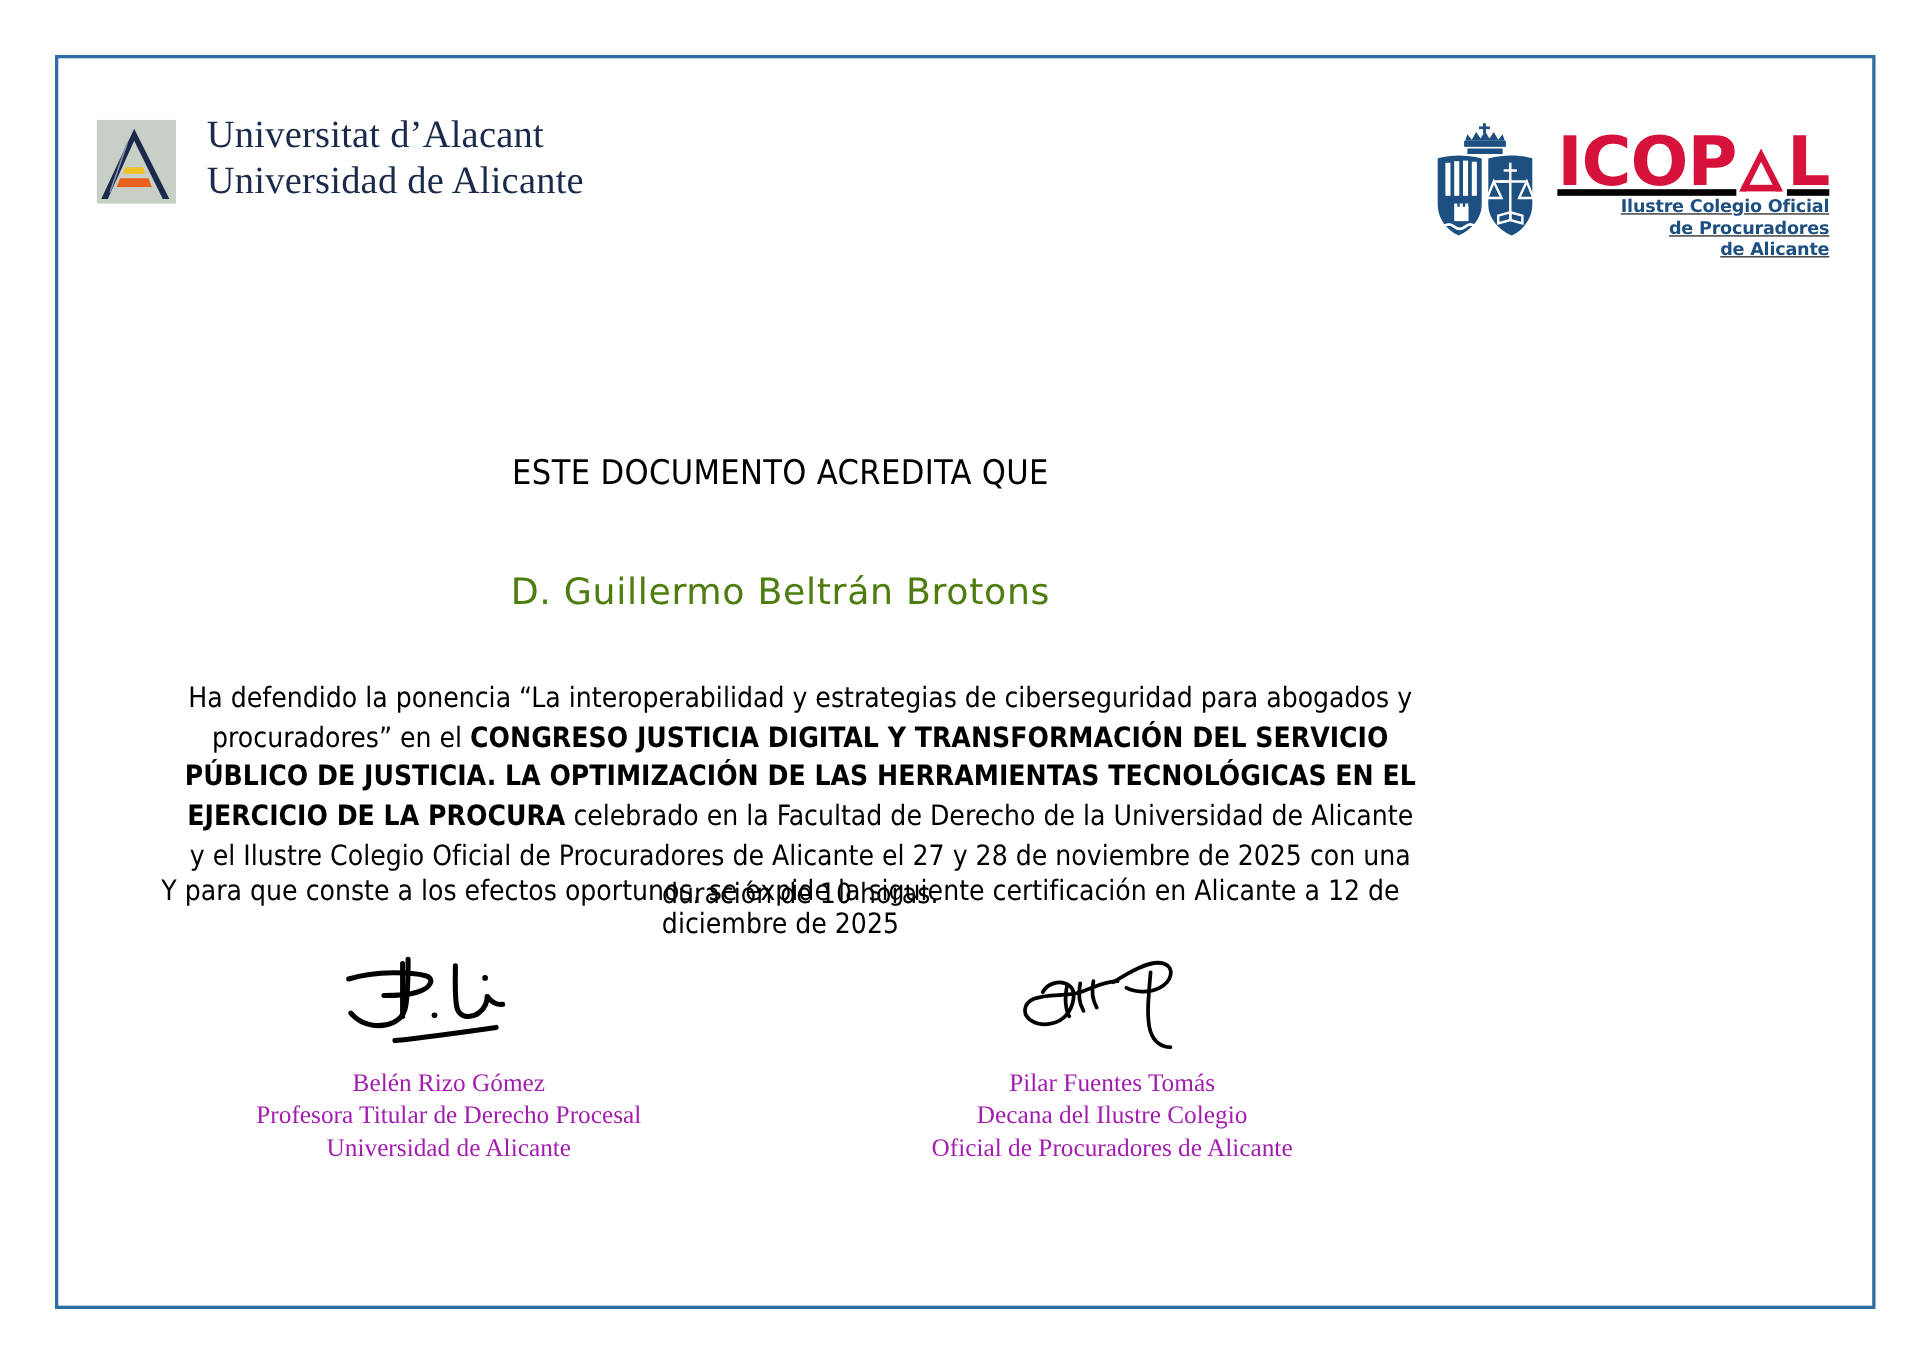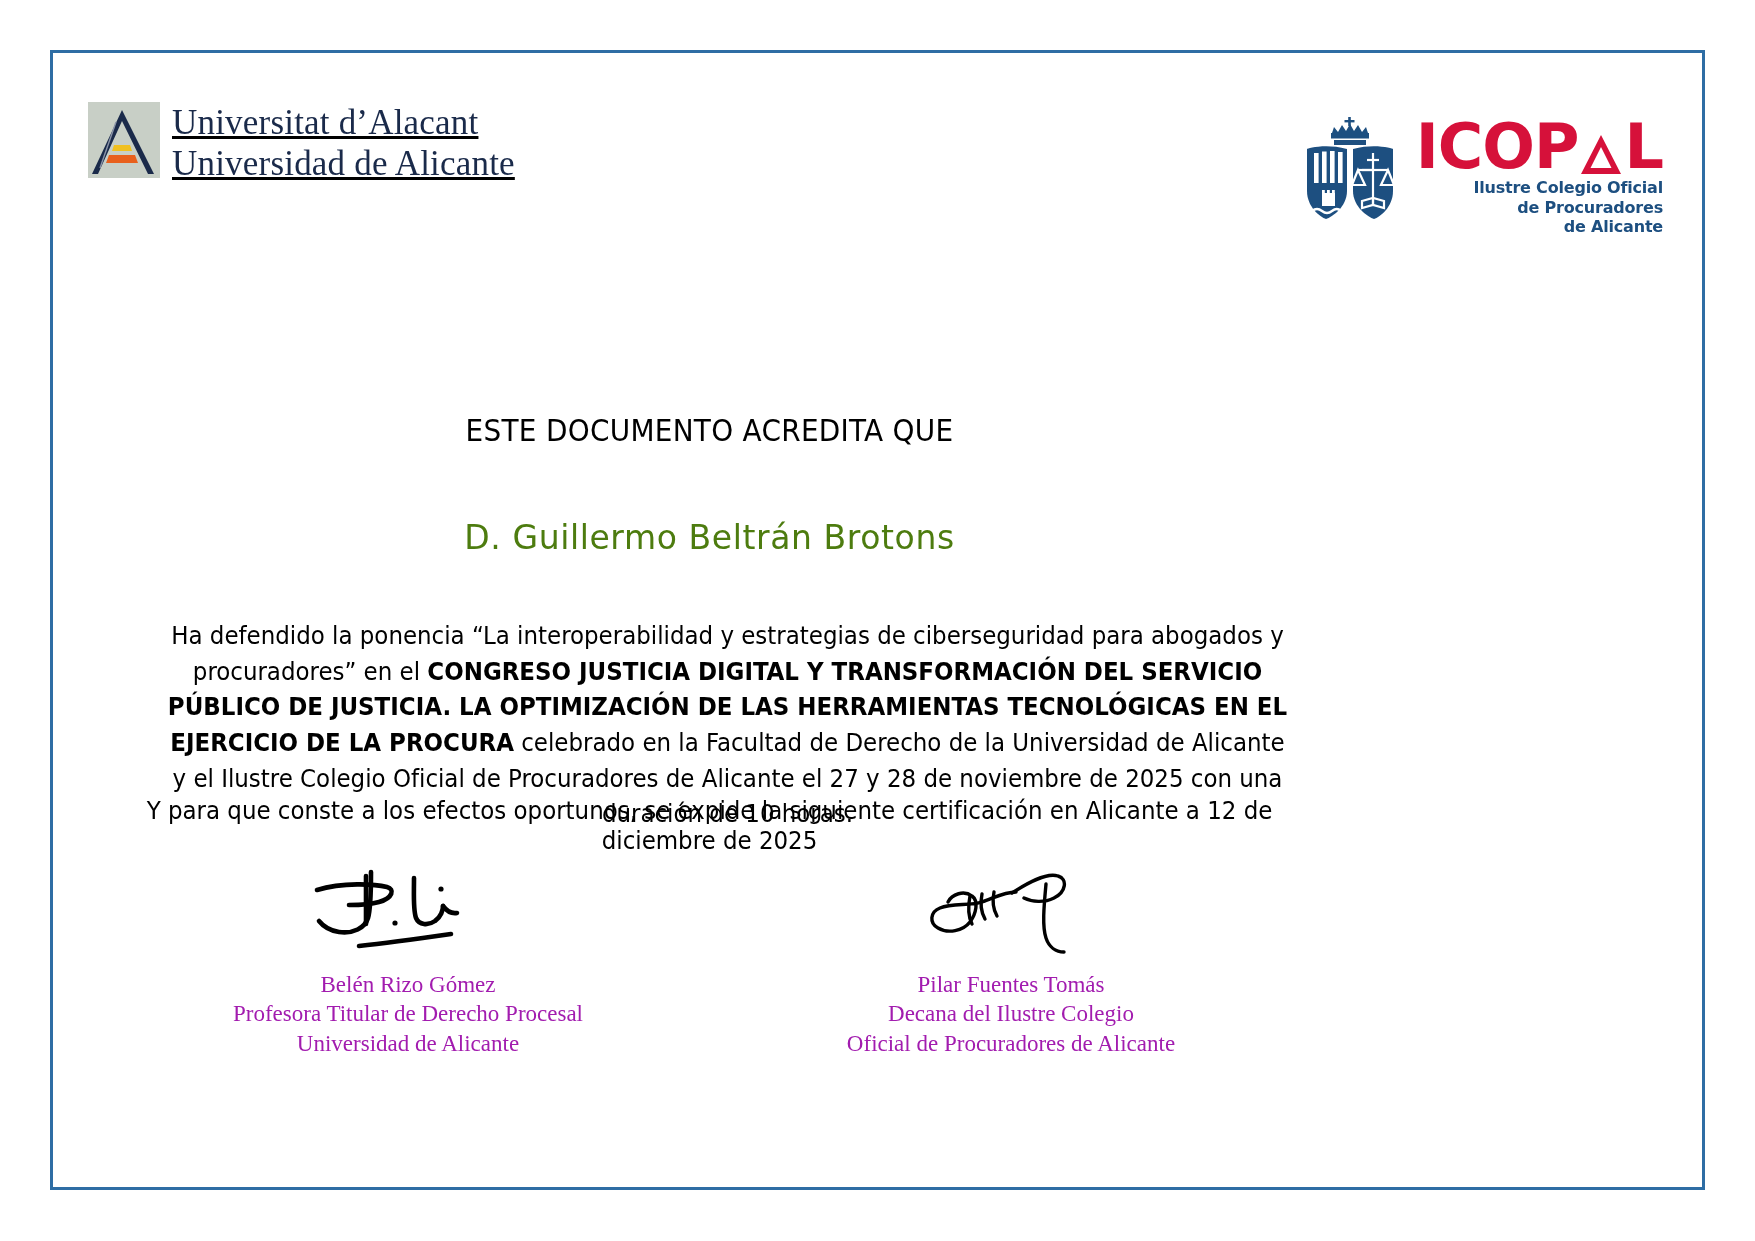--- a/index.html
+++ b/index.html
@@ -44,23 +44,22 @@
     height: 220px;
     display: flex;
     align-items: flex-start;
     justify-content: space-between;
     padding: 52px 42px 0 38px;
   }
 
   
   .ua-logo {
     display: flex;
-    align-items: flex-start;
-    gap: 12px;
-    text-decoration: underline;
+    align-items: flex-end;
+    gap: 28px;
   }
   .ua-mark {
     position: relative;
     width: 72px;
     height: 76px;
     background: #c8cfc6;
     flex: 0 0 auto;
   }
   .ua-mark svg { display: block; width: 72px; height: 76px; }
 
@@ -74,23 +73,24 @@
     font-family: "Liberation Serif", serif;
     font-size: 35px;
     color: #1a2a4a;
     letter-spacing: 0.2px;
     white-space: nowrap;
   }
 
   
   .icopal-logo {
     display: flex;
-    align-items: flex-end;
+    align-items: center;
     gap: 14px;
     margin-top: 2px;
+    text-decoration: underline;
   }
   .icopal-emblem { flex: 0 0 auto; }
   .icopal-emblem svg { display: block; width: 104px; height: 124px; }
 
   .icopal-text {
     display: flex;
     flex-direction: column;
     align-items: flex-end;
     padding-top: 14px;
   }

